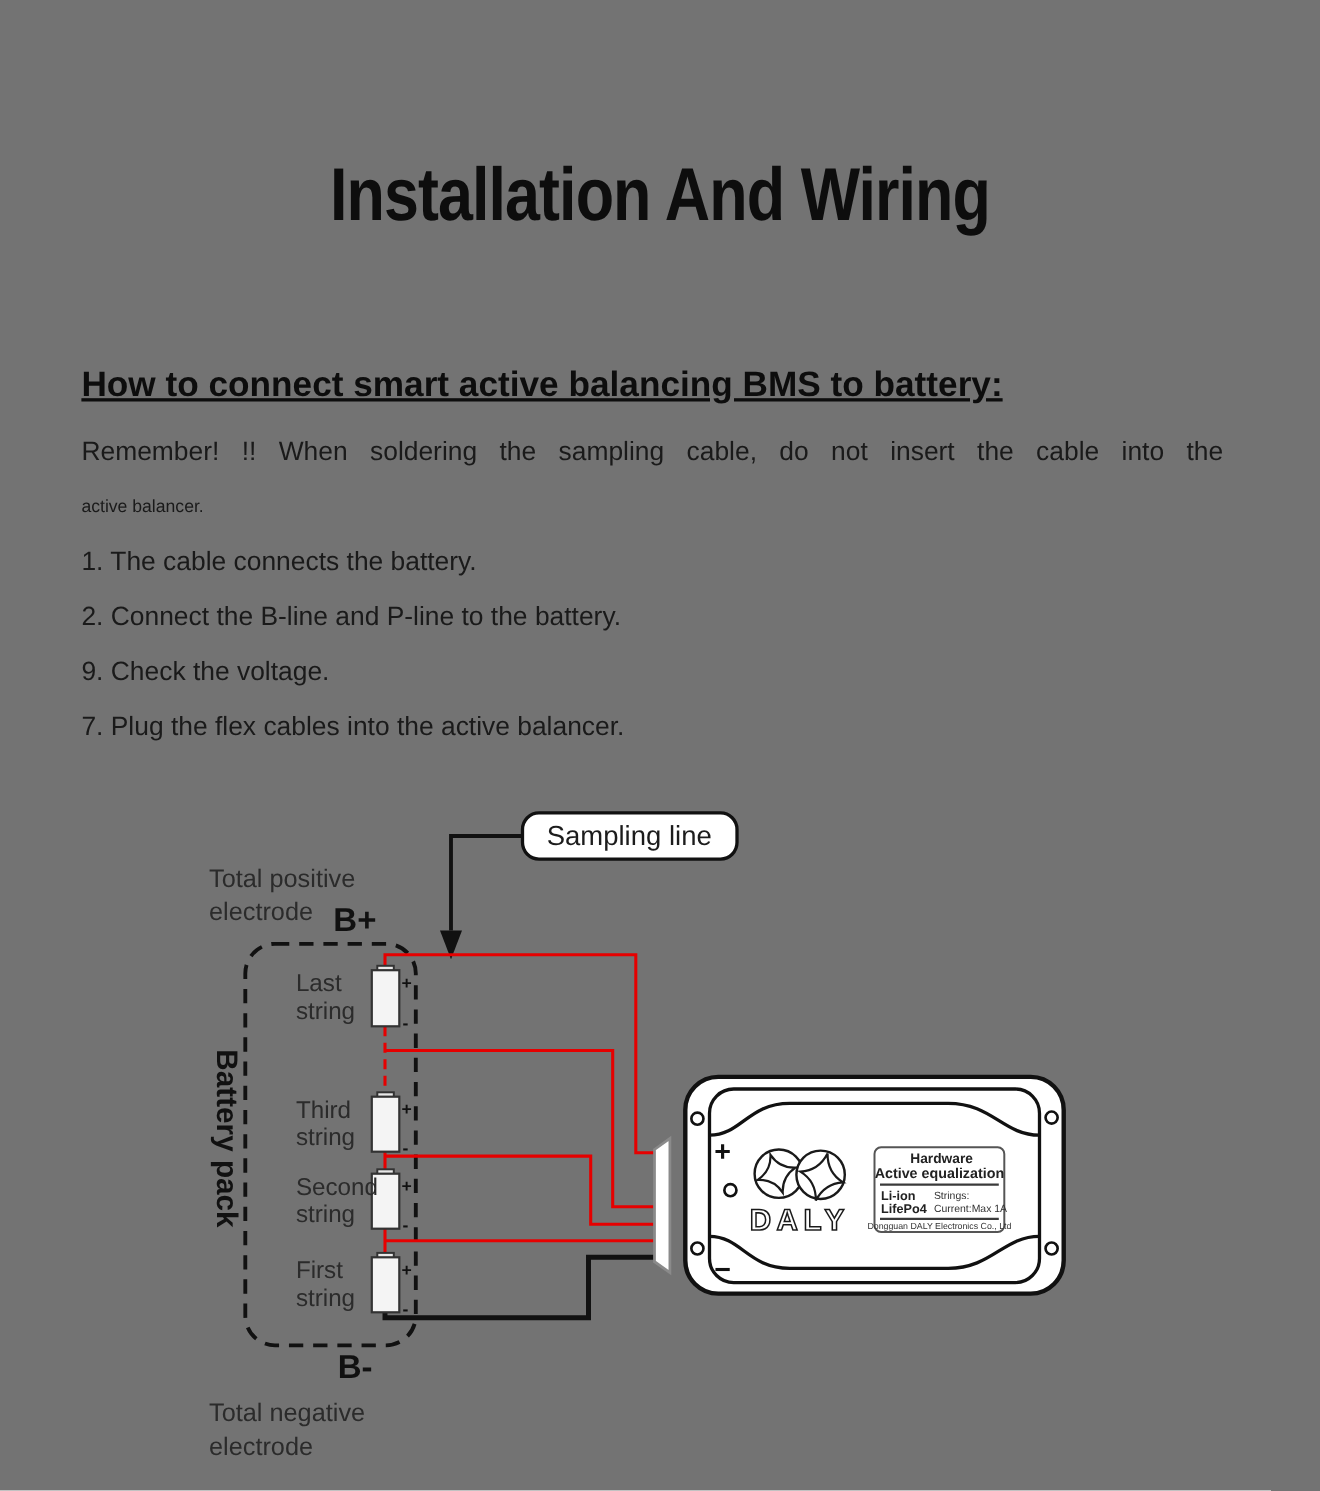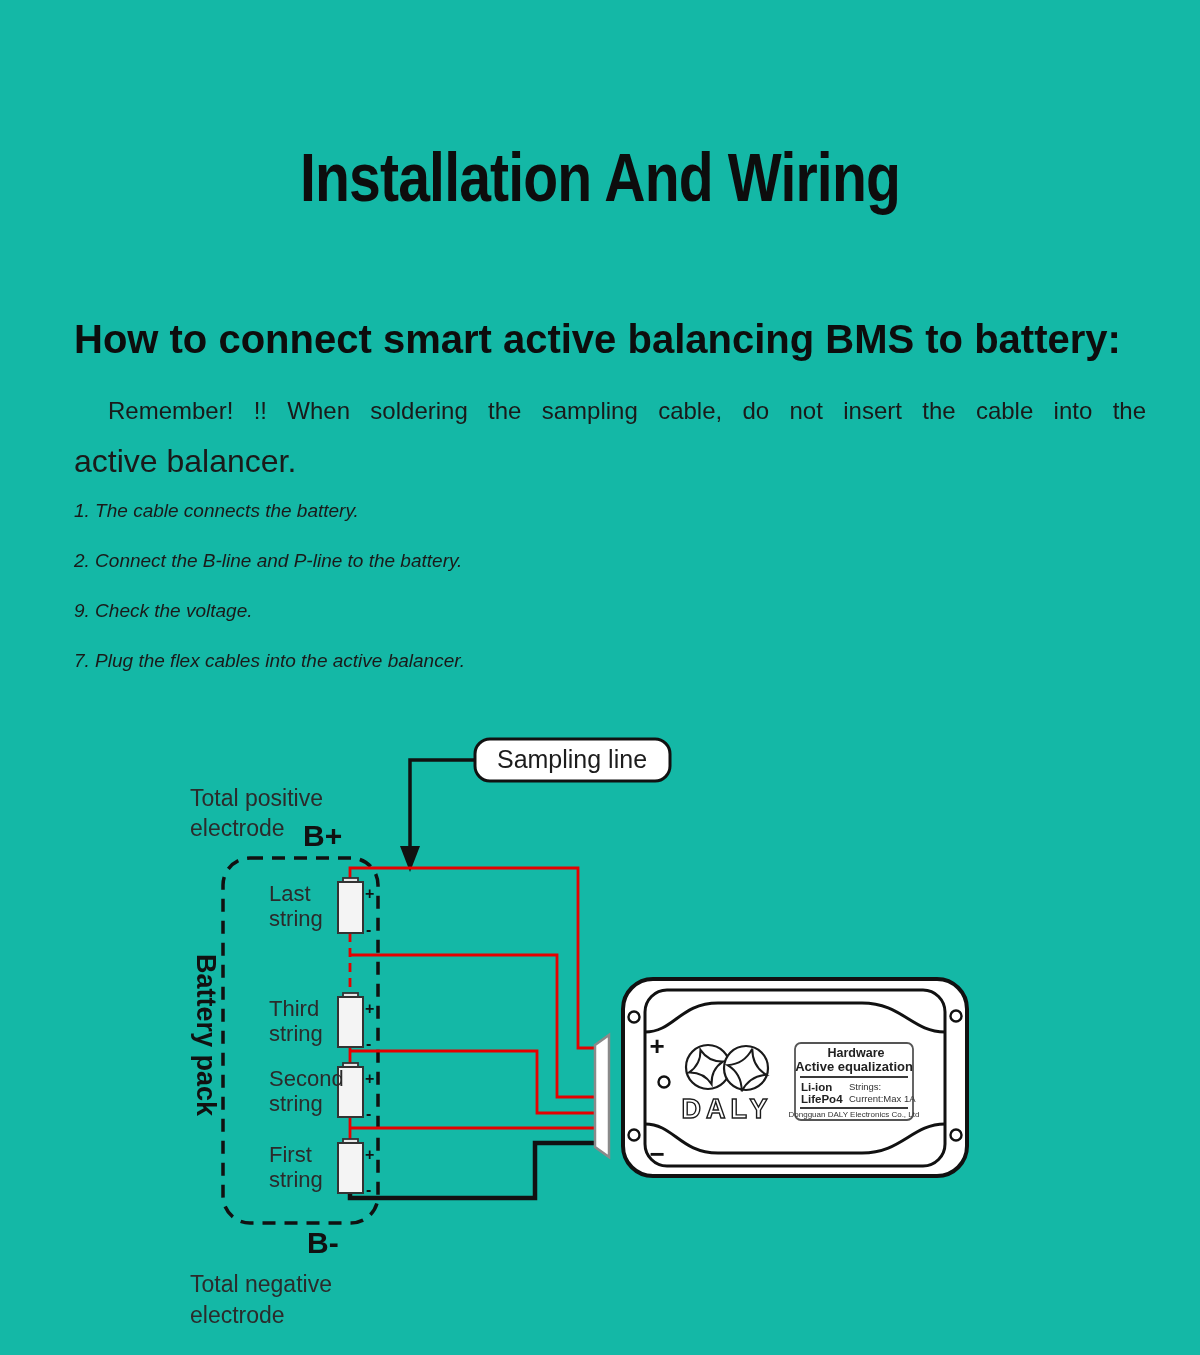--- a/index.html
+++ b/index.html
@@ -1,80 +1,79 @@
 <!DOCTYPE html>
 <html><head>
 <meta charset="utf-8">
 <style>
   * { margin: 0; padding: 0; box-sizing: border-box; }
   html, body { background: #ffffff; }
   .page {
     position: relative;
     width: 1200px;
     height: 1355px;
-    background: #14b8a6;
+    background: #737373;
     font-family: "Liberation Sans", sans-serif;
     color: #111111;
     overflow: hidden;
   }
   .page-title {
     position: absolute;
     top: 138px;
     left: 0;
     width: 1200px;
     text-align: center;
     font-size: 68px;
     font-weight: 700;
     letter-spacing: -1px;
     color: #0d0d0d;
     transform: scaleX(0.84);
     transform-origin: 50% 50%;
     white-space: nowrap;
   }
   .section-heading {
     position: absolute;
-    top: 317px;
-    left: 74px;
-    font-size: 40px;
+    top: 331px;
+    left: 74px;
+    font-size: 32px;
     font-weight: 700;
     color: #0d0d0d;
     white-space: nowrap;
+    text-decoration: underline;
   }
   .intro-line1 {
     position: absolute;
     top: 386px;
     left: 74px;
     width: 1038px;
     font-size: 24px;
     line-height: 50px;
     color: #1a1a1a;
     text-align: justify;
     text-align-last: justify;
     white-space: nowrap;
-    margin-left: 34px;
   }
   .intro-line1.just { white-space: normal; }
   .intro-line2 {
     position: absolute;
     top: 436px;
     left: 74px;
-    font-size: 32px;
+    font-size: 16px;
     line-height: 50px;
     color: #1a1a1a;
   }
   .steps {
     position: absolute;
     top: 486px;
     left: 74px;
   }
   .steps p {
-    font-size: 19px;
+    font-size: 24px;
     line-height: 50px;
     color: #1a1a1a;
-    font-style: italic;
   }
   .diagram {
     position: absolute;
     top: 705px;
     left: 0;
   }
   svg text { font-family: "Liberation Sans", sans-serif; }
 </style>
 </head>
 <body>

